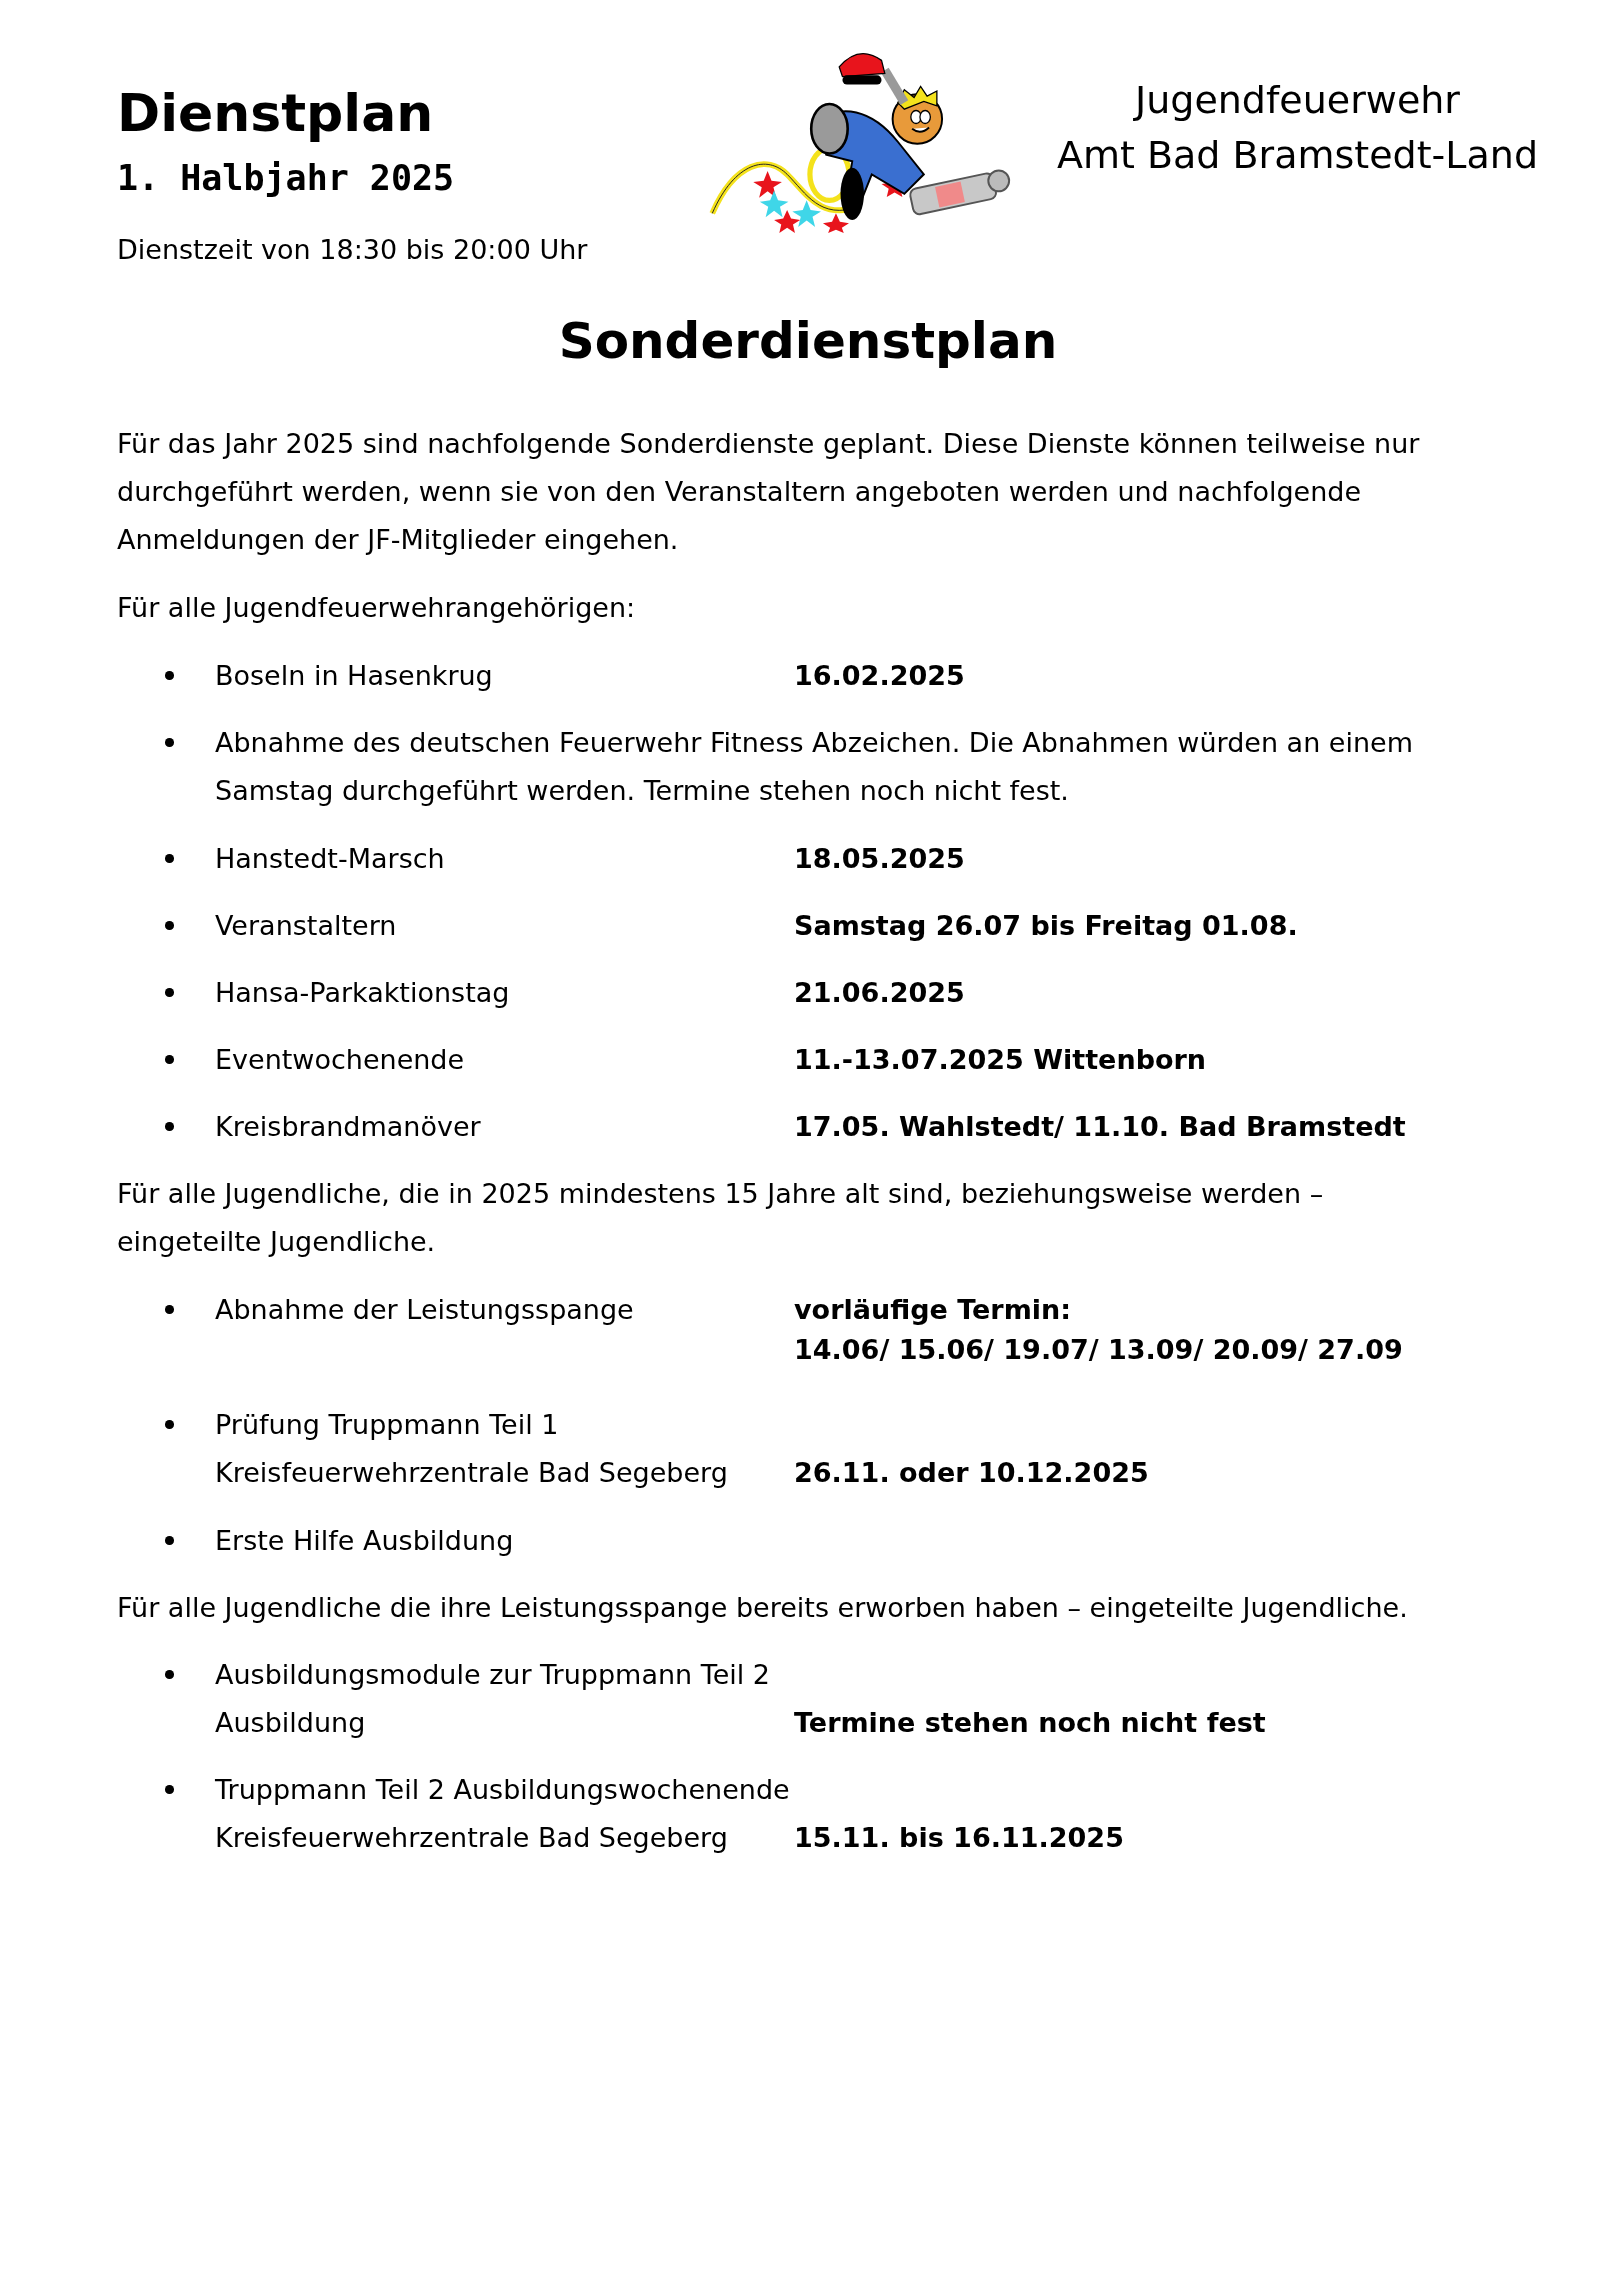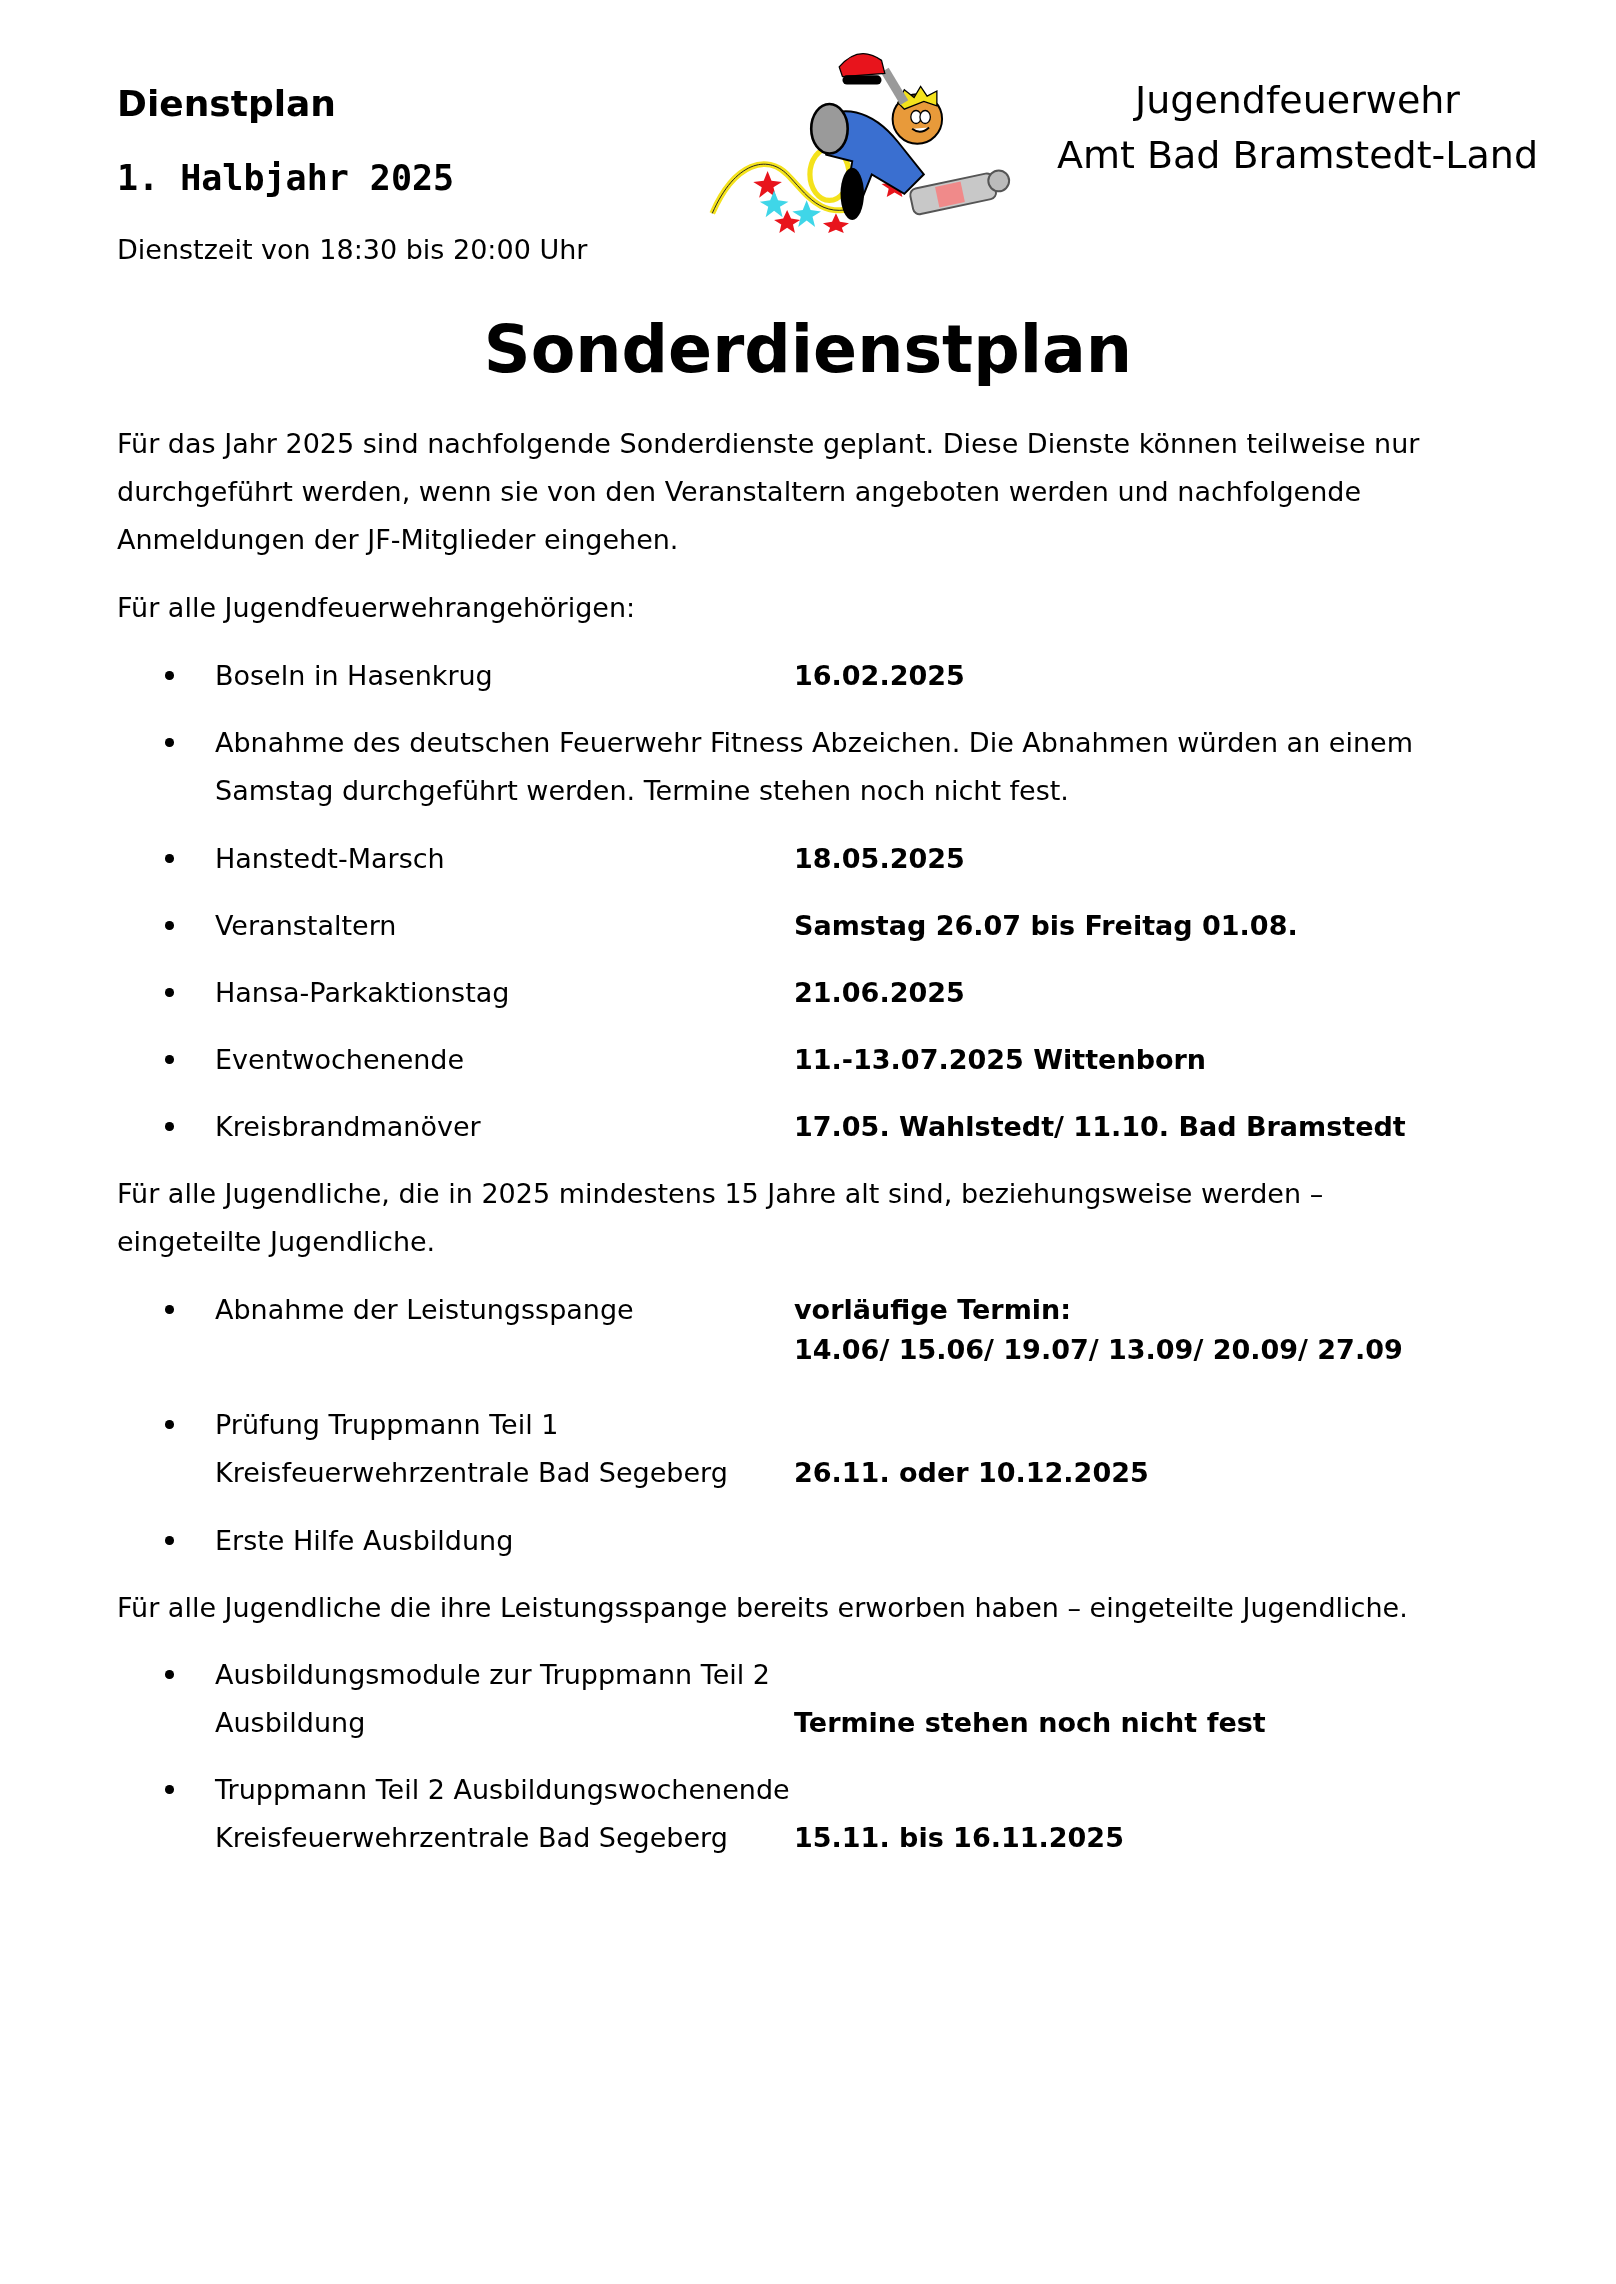--- a/index.html
+++ b/index.html
@@ -1,26 +1,26 @@
 <!DOCTYPE html>
 <html style="font-size:10.4px"><head>
   <meta charset="utf-8">
   <style>
     html, body { margin: 0; padding: 0; background: #ffffff; }
     body {
       width: 1616px; height: 2284px; position: relative; overflow: hidden;
       font-family: "DejaVu Sans", sans-serif; color: #000000;
     }
     .abs { position: absolute; }
-    .title-main { left: 117px; top: 83px; font-size: 36px; font-weight: bold; letter-spacing: 0px; }
+    .title-main { left: 117px; top: 83px; font-size: 52px; font-weight: bold; letter-spacing: 0px; }
     .title-sub { left: 117px; top: 158px; font-size: 35px; font-weight: bold; font-family: "DejaVu Sans Mono", monospace; }
     .service-time { left: 117px; top: 226px; font-size: 27px; }
     .logo { left: 709px; top: 44px; width: 306px; height: 189px; }
     .org-name { left: 1017px; top: 73px; width: 561px; text-align: center; font-size: 38px; line-height: 55px; }
-    .heading { left: 0; width: 1616px; top: 312px; text-align: center; font-size: 65px; font-weight: bold; }
+    .heading { left: 0; width: 1616px; top: 312px; text-align: center; font-size: 50px; font-weight: bold; }
     .text { font-size: 27px; line-height: 48px; }
     .para { left: 117px; width: 1395px; }
     .bullet-row { left: 163px; width: 1369px; }
     .bullet-dot { position: absolute; left: 0; top: 0; width: 13px; text-align: center; }
     .bullet-dot::before { content: ""; display: inline-block; width: 8.5px; height: 8.5px; border-radius: 50%; background: #000; vertical-align: middle; margin-top: -3.9px; }
     .col-a { position: absolute; left: 52px; white-space: nowrap; }
     .col-b { position: absolute; left: 631px; white-space: nowrap; font-weight: bold; }
   </style>
 </head>
 <body>

